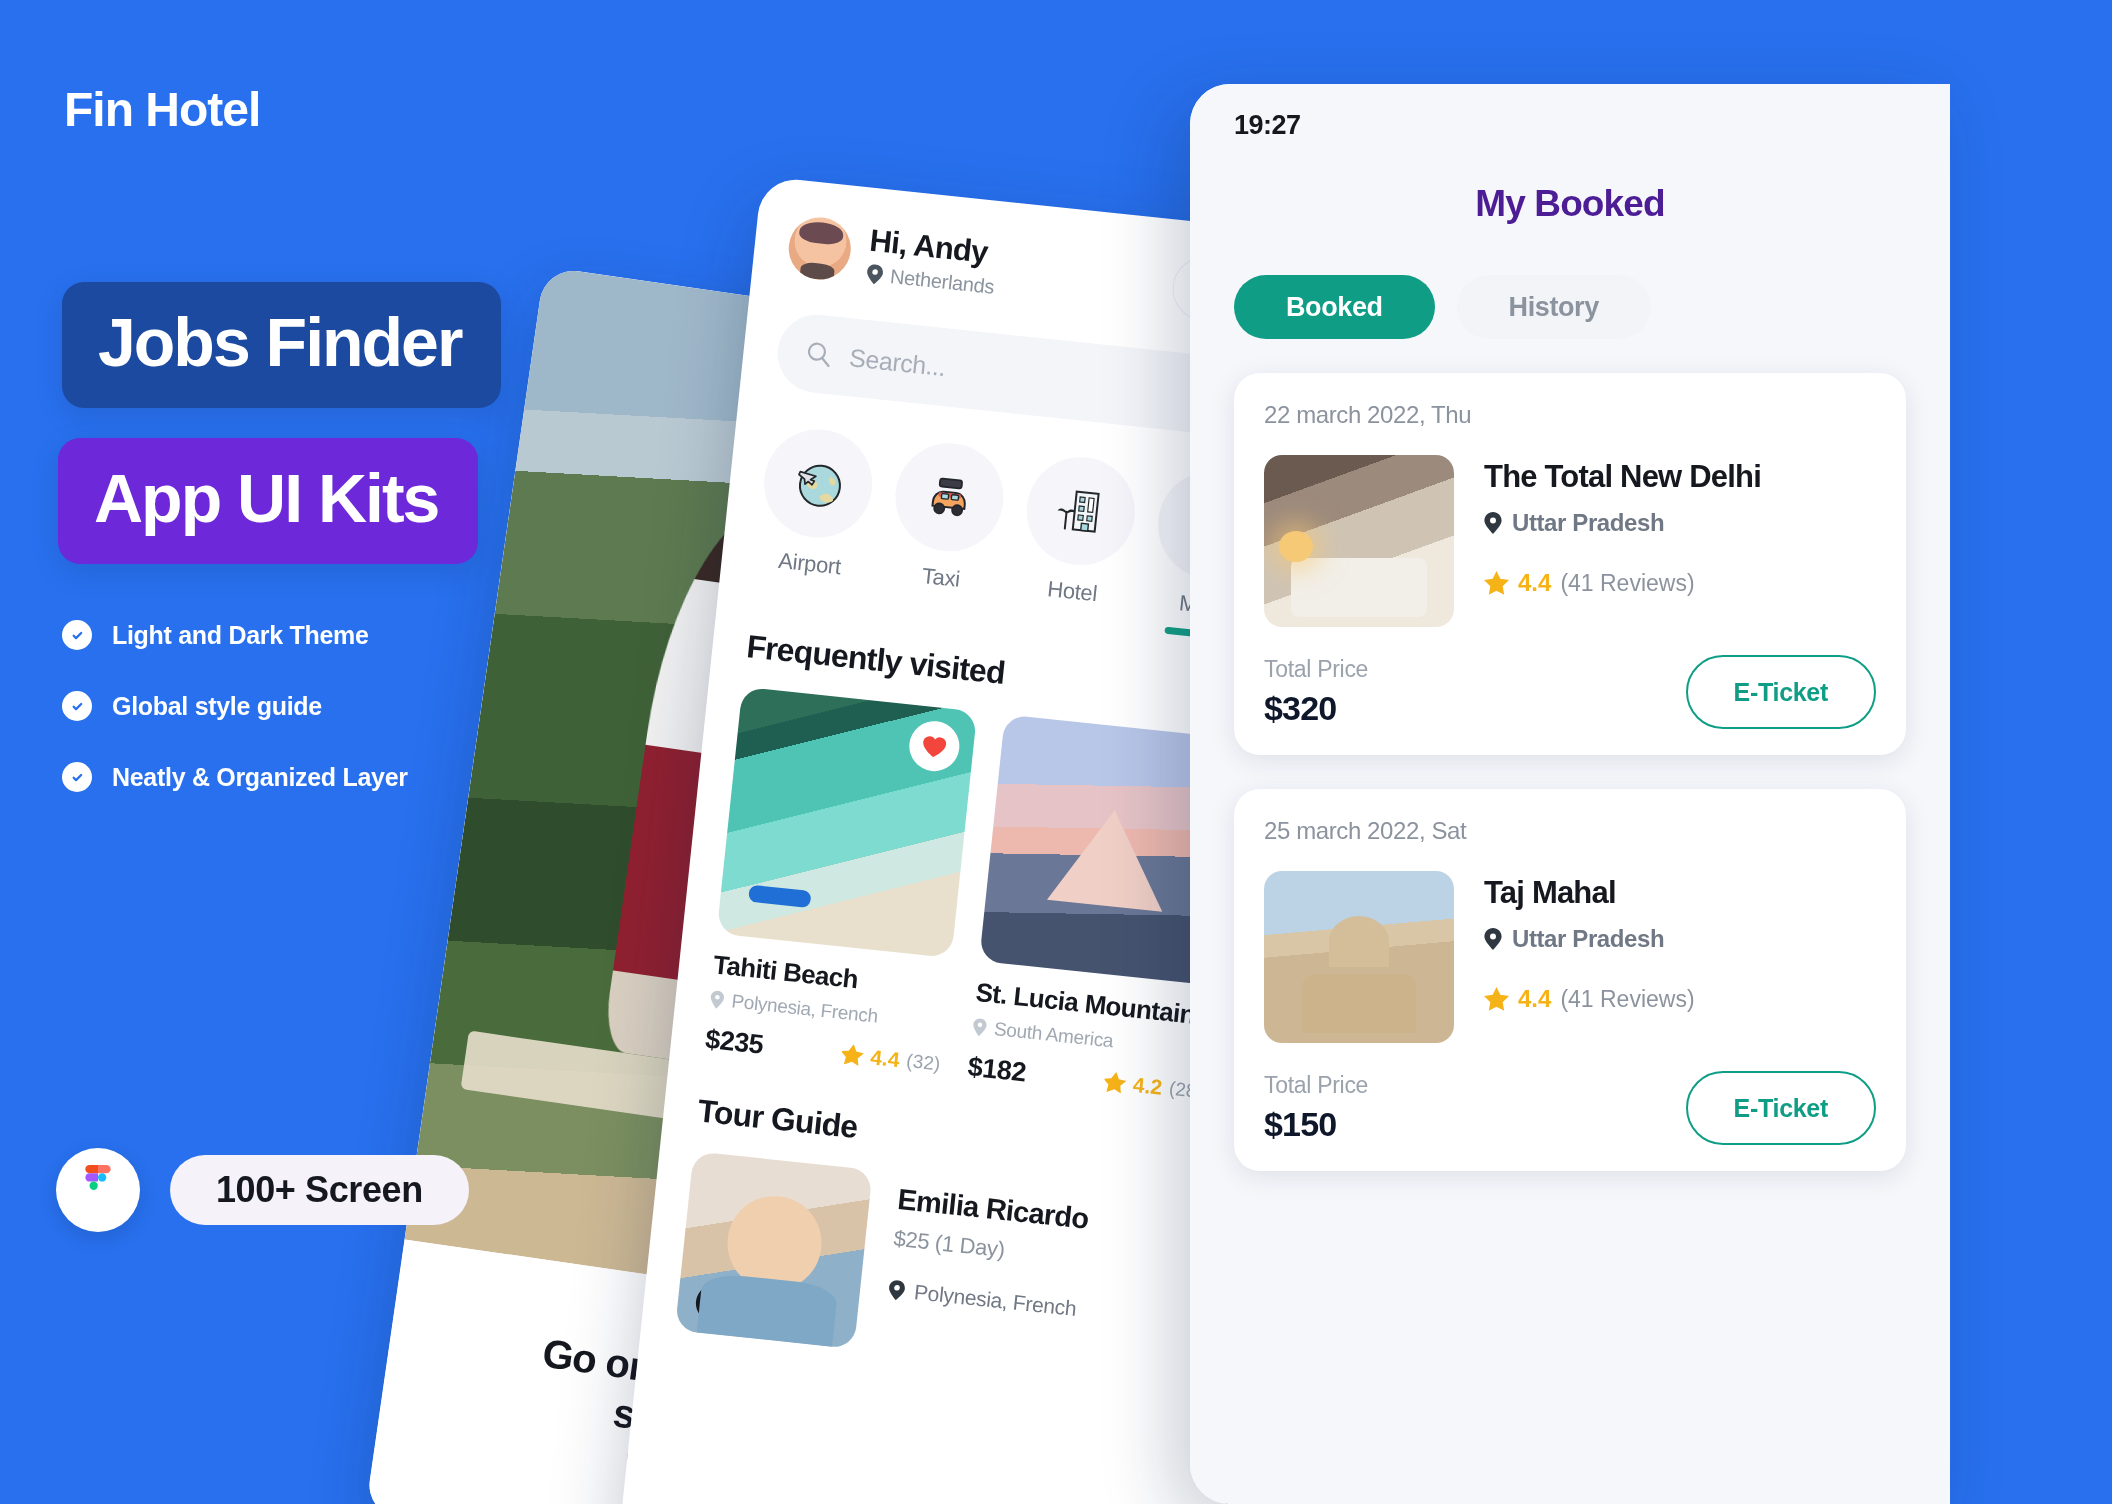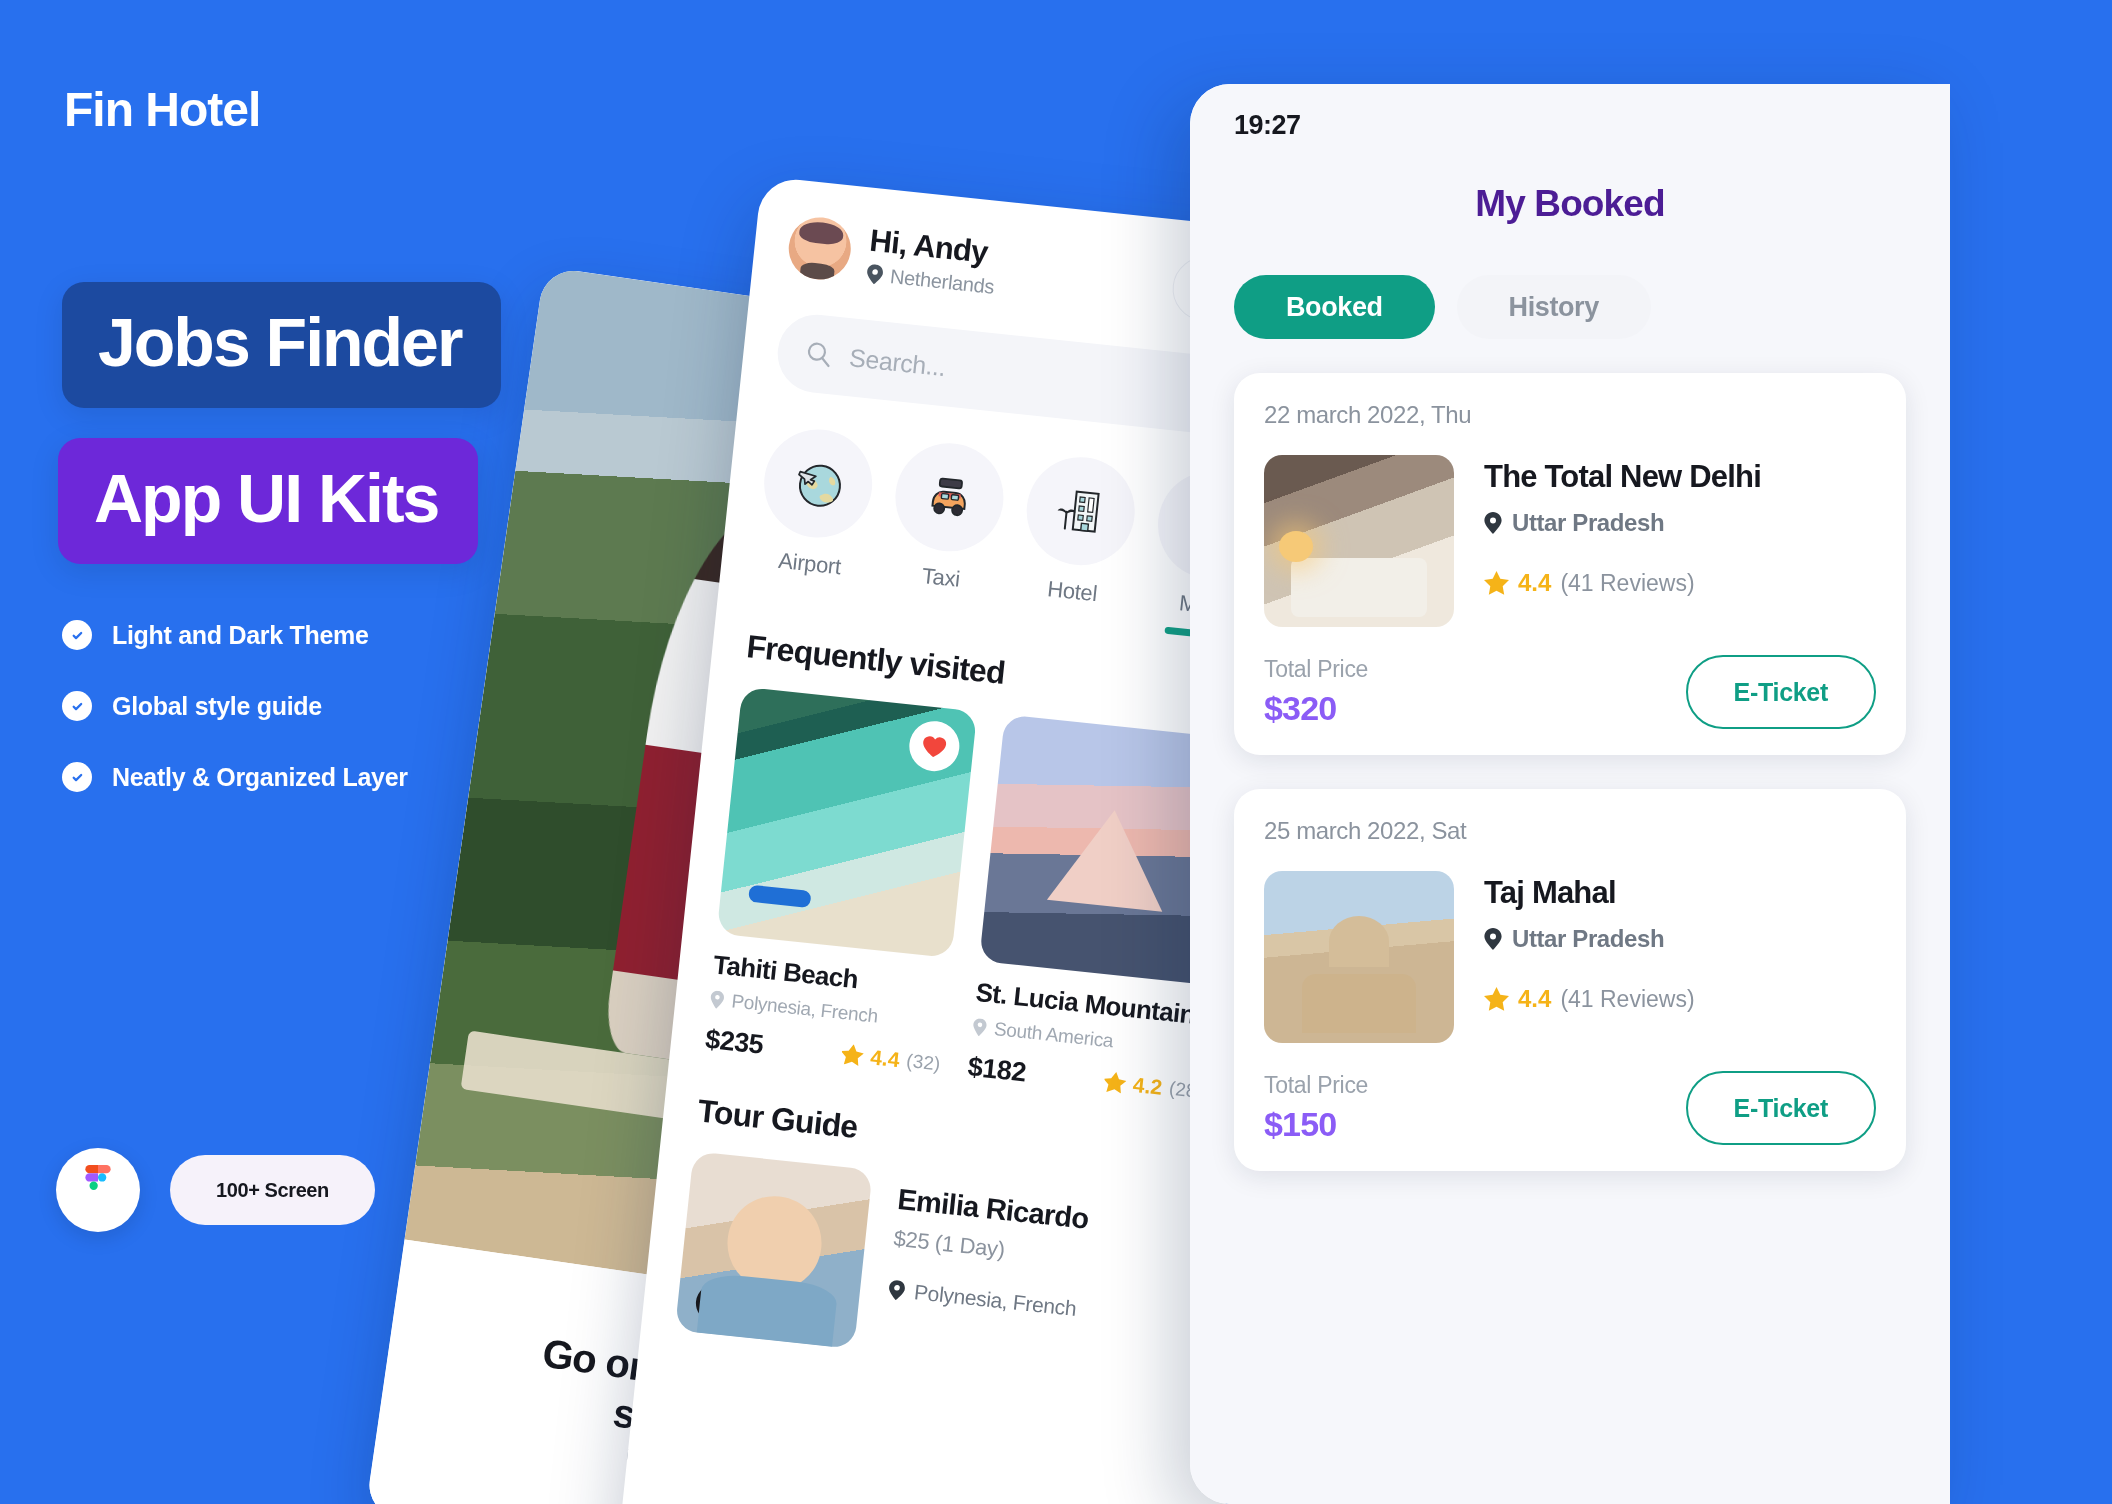--- a/index.html
+++ b/index.html
@@ -57,21 +57,21 @@
     background:#ffffff;
     display:flex; align-items:center; justify-content:center;
     box-shadow:0 6px 20px rgba(0,0,0,0.12);
     flex:none;
   }
   .figma-badge svg { width:34px; height:50px; display:block; }
   .screen-pill {
     background:#f6f2fa; border-radius:40px;
     padding:0 46px; height:70px;
     display:flex; align-items:center; justify-content:center;
-    font-size:20px; font-weight:bold; color:#16181f;
+    font-size:36px; font-weight:bold; color:#16181f;
     letter-spacing:-0.4px; white-space:nowrap;
   }
 
   
   .photo-card {
     position:absolute; left:452px; top:300px;
     width:560px; height:1260px;
     background:#ffffff;
     border-radius:34px;
     transform:rotate(8.2deg);
@@ -336,21 +336,21 @@
   .bk-loc span { font-size:24px; color:#6f7884; letter-spacing:-0.4px; white-space:nowrap;font-weight:bold; }
   .bk-rating { display:flex; align-items:center; gap:9px; margin-top:32px; }
   .bk-rating svg { width:25px; height:24px; flex:none; }
   .bk-rating .v { font-size:24px; color:#f5b318; font-weight:bold; }
   .bk-rating .c { font-size:23px; color:#8b939e; white-space:nowrap; }
   .bk-foot {
     margin-top:28px; display:flex; align-items:center;
     justify-content:space-between;
   }
   .bk-total-lbl { font-size:23px; color:#9aa2ac; letter-spacing:-0.3px; }
-  .bk-total-val { margin-top:6px; font-size:34px; font-weight:bold; color:#8b5cf6; letter-spacing:-0.8px; }
+  .bk-total-val { margin-top:6px; font-size:34px; font-weight:bold; color:#0f172a; letter-spacing:-0.8px; }
   .bk-btn {
     height:74px; border-radius:40px; padding:0 46px;
     border:2px solid #0f9e85; color:#0f9e85;
     display:flex; align-items:center; justify-content:center;
     font-size:25px; font-weight:bold; letter-spacing:-0.3px;
     white-space:nowrap; background:#ffffff;
   }
   .pr-bg-strip {
     position:absolute; left:0; right:0; top:0; bottom:0;
     background:#f6f7fb; z-index:-1;

